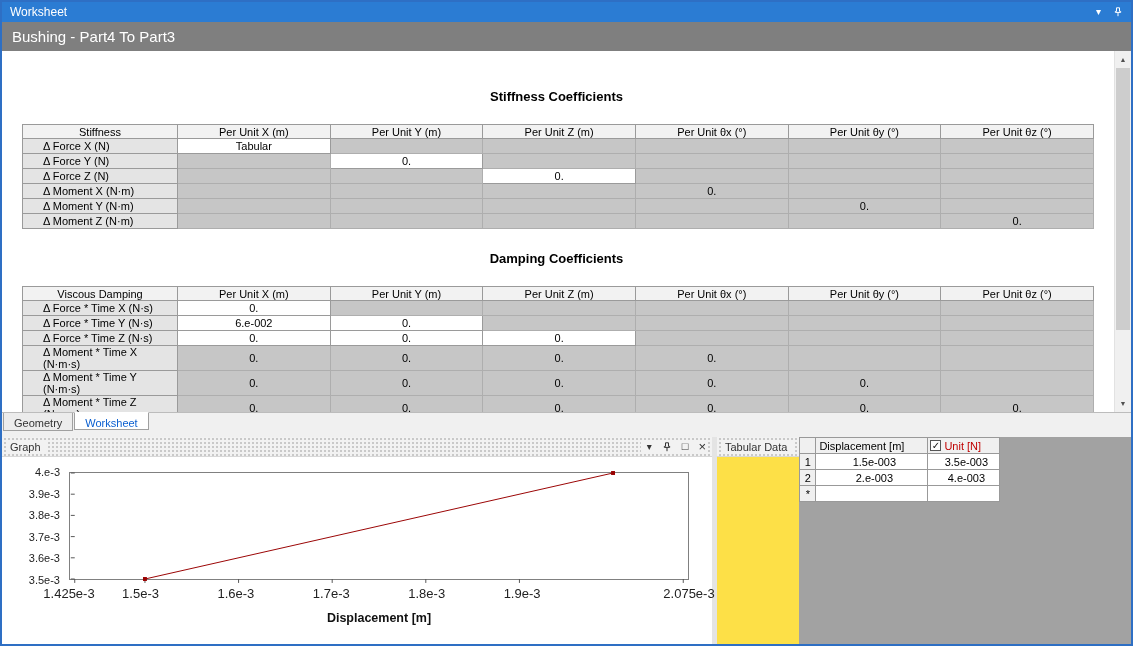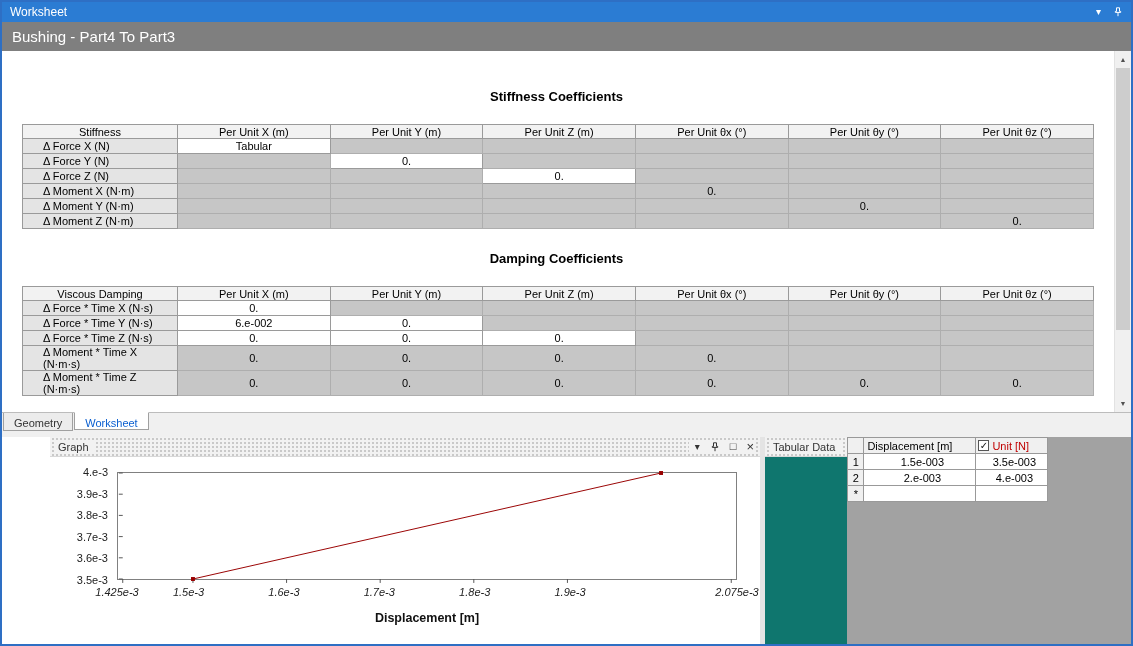--- a/index.html
+++ b/index.html
@@ -61,21 +61,21 @@
     display: flex; align-items: flex-start; padding-left: 1px; flex: 0 0 auto;
   }
   .tab {
     height: 18px; padding: 4px 10px 0 10px; font-size: 11px;
     border: 1px solid #a0a0a0; border-top: none; background: #ececec; color: #333;
     margin-right: 1px; cursor: default;
   }
   .tab.active { background: #ffffff; color: #0a5fd0; border-top: 1px solid #fff; margin-top: -1px; }
 
   
-  .bottom { flex: 1; display: flex; background: #0f766e; min-height: 0; margin-left: 48px; }
+  .bottom { flex: 1; display: flex; background: #fde047; min-height: 0; }
 
   .panel-title {
     height: 20px; flex: 0 0 auto;
     background-color: #f2f2f2;
     background-image: radial-gradient(circle, #c9c9c9 0.8px, transparent 1.1px);
     background-size: 4px 4px; background-position: 1px 8px;
     display: flex; align-items: center;
     font-size: 11px; color: #333; padding: 0 6px;
     border-bottom: 1px solid #d8d8d8;
   }
@@ -85,21 +85,21 @@
   .pt-icon.close { font-size: 13px; }
   .pt-icon.max { font-size: 11px; }
 
   .graph-panel { width: 710px; flex: 0 0 auto; display: flex; flex-direction: column; background: #fff; }
   .chart-wrap { position: relative; flex: 1; background: #fff; padding-left: 48px; }
   .plot { position: absolute; left: 67px; top: 15px; width: 620px; height: 108px; border: 1px solid #808080; background: #fff; }
   #plot-svg { position: absolute; left: 0; top: 0; width: 100%; height: 100%; overflow: visible; }
   .ylabels { position: absolute; left: 0; top: 15px; width: 58px; height: 108px; }
   .ytick { position: absolute; right: 0; transform: translateY(-50%); font-size: 11px; color: #222; white-space: nowrap; }
   .xlabels { position: absolute; left: 67px; top: 129px; width: 620px; height: 14px; }
-  .xtick { position: absolute; transform: translateX(-50%); font-size: 11px; color: #222; white-space: nowrap; font-style: italic; }
+  .xtick { position: absolute; transform: translateX(-50%); font-size: 13px; color: #222; white-space: nowrap; }
   .axis-title { position: absolute; left: 67px; top: 154px; width: 620px; text-align: center; font-weight: bold; font-size: 12.5px; color: #111; }
 
   .splitter { width: 5px; background: #e4e4e4; flex: 0 0 auto; cursor: col-resize; }
 
   .tabular-panel { flex: 1; display: flex; flex-direction: row; min-width: 0; }
   .tabular-body { flex: 1; background: #a2a2a2; overflow: hidden; }
   table.tdata { border-collapse: collapse; background: #fff; font-size: 11px; table-layout: fixed; }
   table.tdata th, table.tdata td { border: 1px solid #999; height: 16px; padding: 0 3px; }
   table.tdata th { background: #f0f0f0; font-weight: normal; text-align: left; color: #000; }
   table.tdata th.corner { width: 16px; padding: 0; }
@@ -243,20 +243,29 @@
               <td class="cell-off"></td>
               <td class="cell-off"></td>
             </tr>
             <tr>
               <td class="row-label">Δ Moment * Time X (N·m·s)</td>
               <td class="cell-off">0.</td>
               <td class="cell-off">0.</td>
               <td class="cell-off">0.</td>
               <td class="cell-off">0.</td>
               <td class="cell-off"></td>
+              <td class="cell-off"></td>
+            </tr>
+            <tr>
+              <td class="row-label">Δ Moment * Time Y (N·m·s)</td>
+              <td class="cell-off">0.</td>
+              <td class="cell-off">0.</td>
+              <td class="cell-off">0.</td>
+              <td class="cell-off">0.</td>
+              <td class="cell-off">0.</td>
               <td class="cell-off"></td>
             </tr>
             <tr>
               <td class="row-label">Δ Moment * Time Z (N·m·s)</td>
               <td class="cell-off">0.</td>
               <td class="cell-off">0.</td>
               <td class="cell-off">0.</td>
               <td class="cell-off">0.</td>
               <td class="cell-off">0.</td>
               <td class="cell-off">0.</td>

